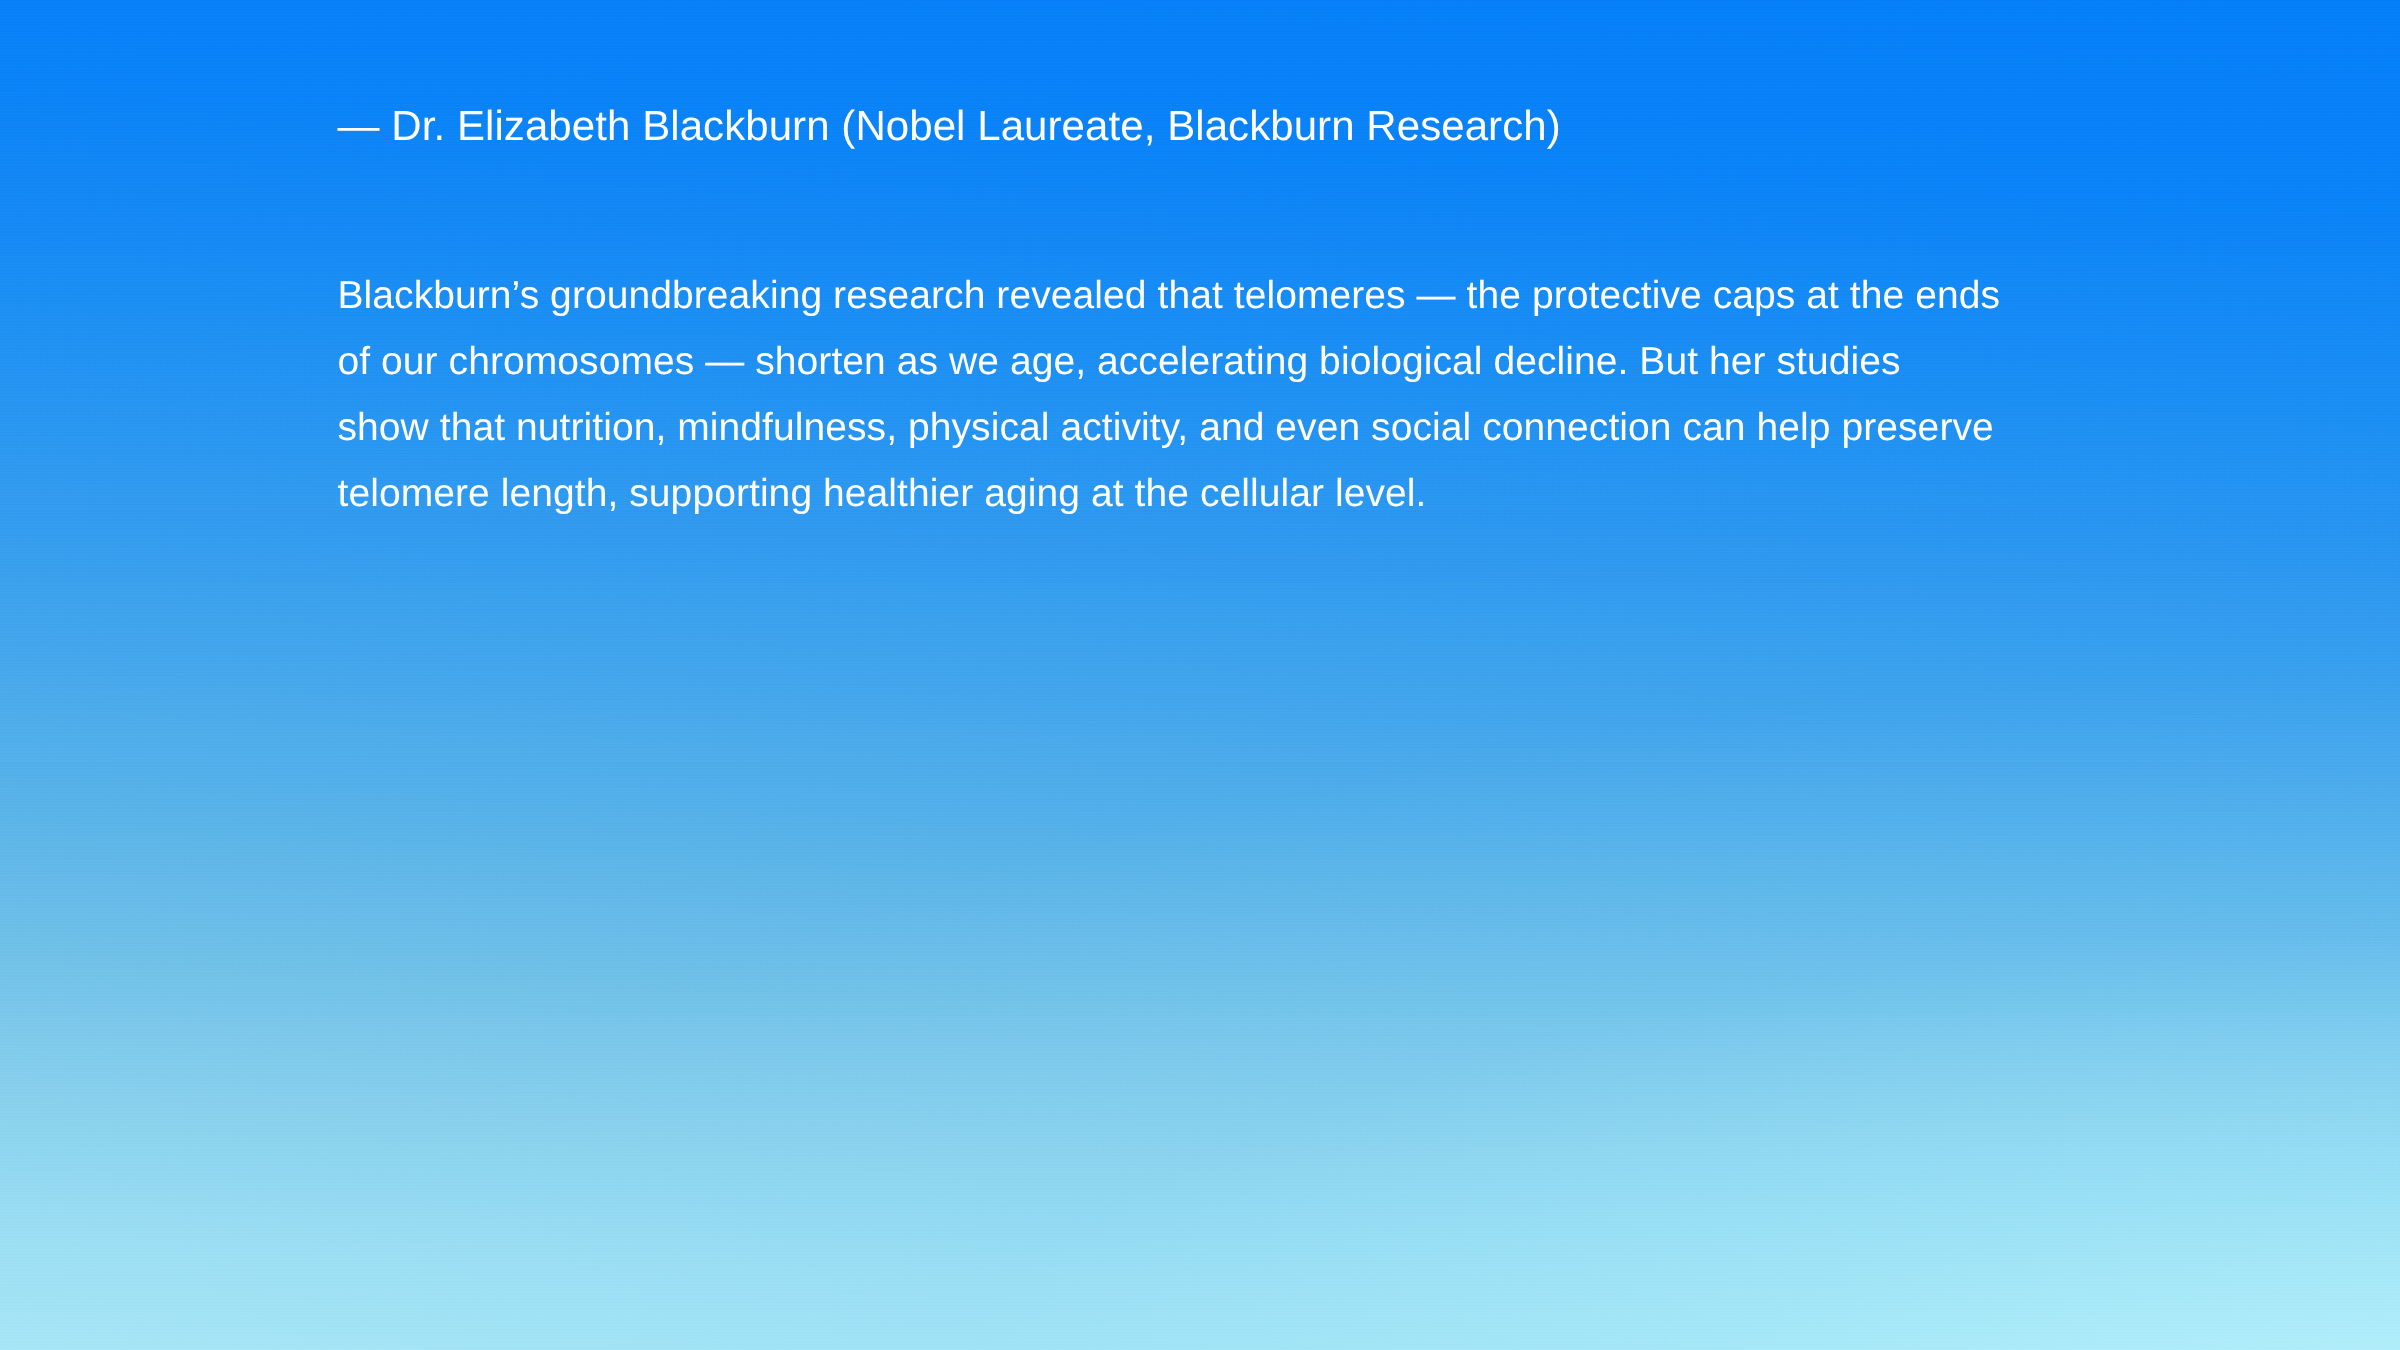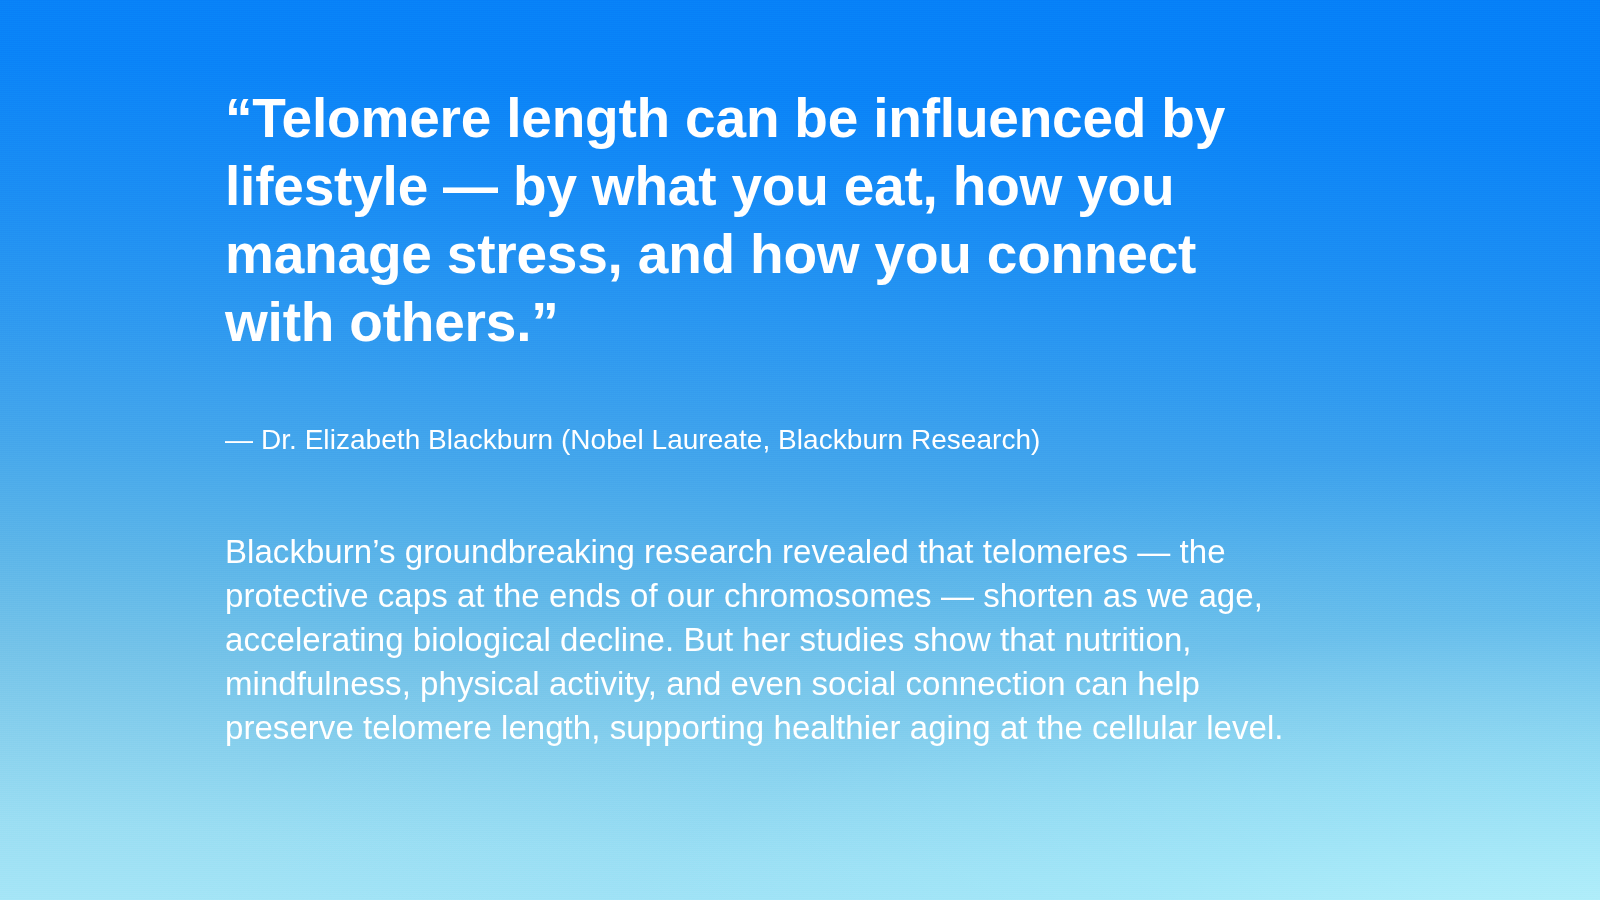--- a/index.html
+++ b/index.html
@@ -86,37 +86,36 @@
     font-size: 28px;
     line-height: 36px;
     font-weight: 400;
     color: #FFFFFF;
     letter-spacing: 0.05px;
   }
 
   .body-copy {
     margin: 0;
     padding-top: 72px;
-    font-size: 33px;
+    font-size: 26px;
     line-height: 44px;
     font-weight: 400;
     color: #FFFFFF;
     max-width: 1110px;
     letter-spacing: 0.05px;
   }
 </style>
 </head>
 <body>
 
 <div class="slide">
 
   <div class="grain"></div>
 
   <div class="content">
 
-    <h1 class="quote-heading">“Telomere length can be influenced by lifestyle — by what you eat, how you manage stress, and how you connect with others.”</h1>
 
     <p class="attribution">— Dr. Elizabeth Blackburn (Nobel Laureate, Blackburn Research)</p>
 
     <p class="body-copy">Blackburn’s groundbreaking research revealed that telomeres — the protective caps at the ends of our chromosomes — shorten as we age, accelerating biological decline. But her studies show that nutrition, mindfulness, physical activity, and even social connection can help preserve telomere length, supporting healthier aging at the cellular level.</p>
 
   </div>
 </div>
 
 </body></html>

